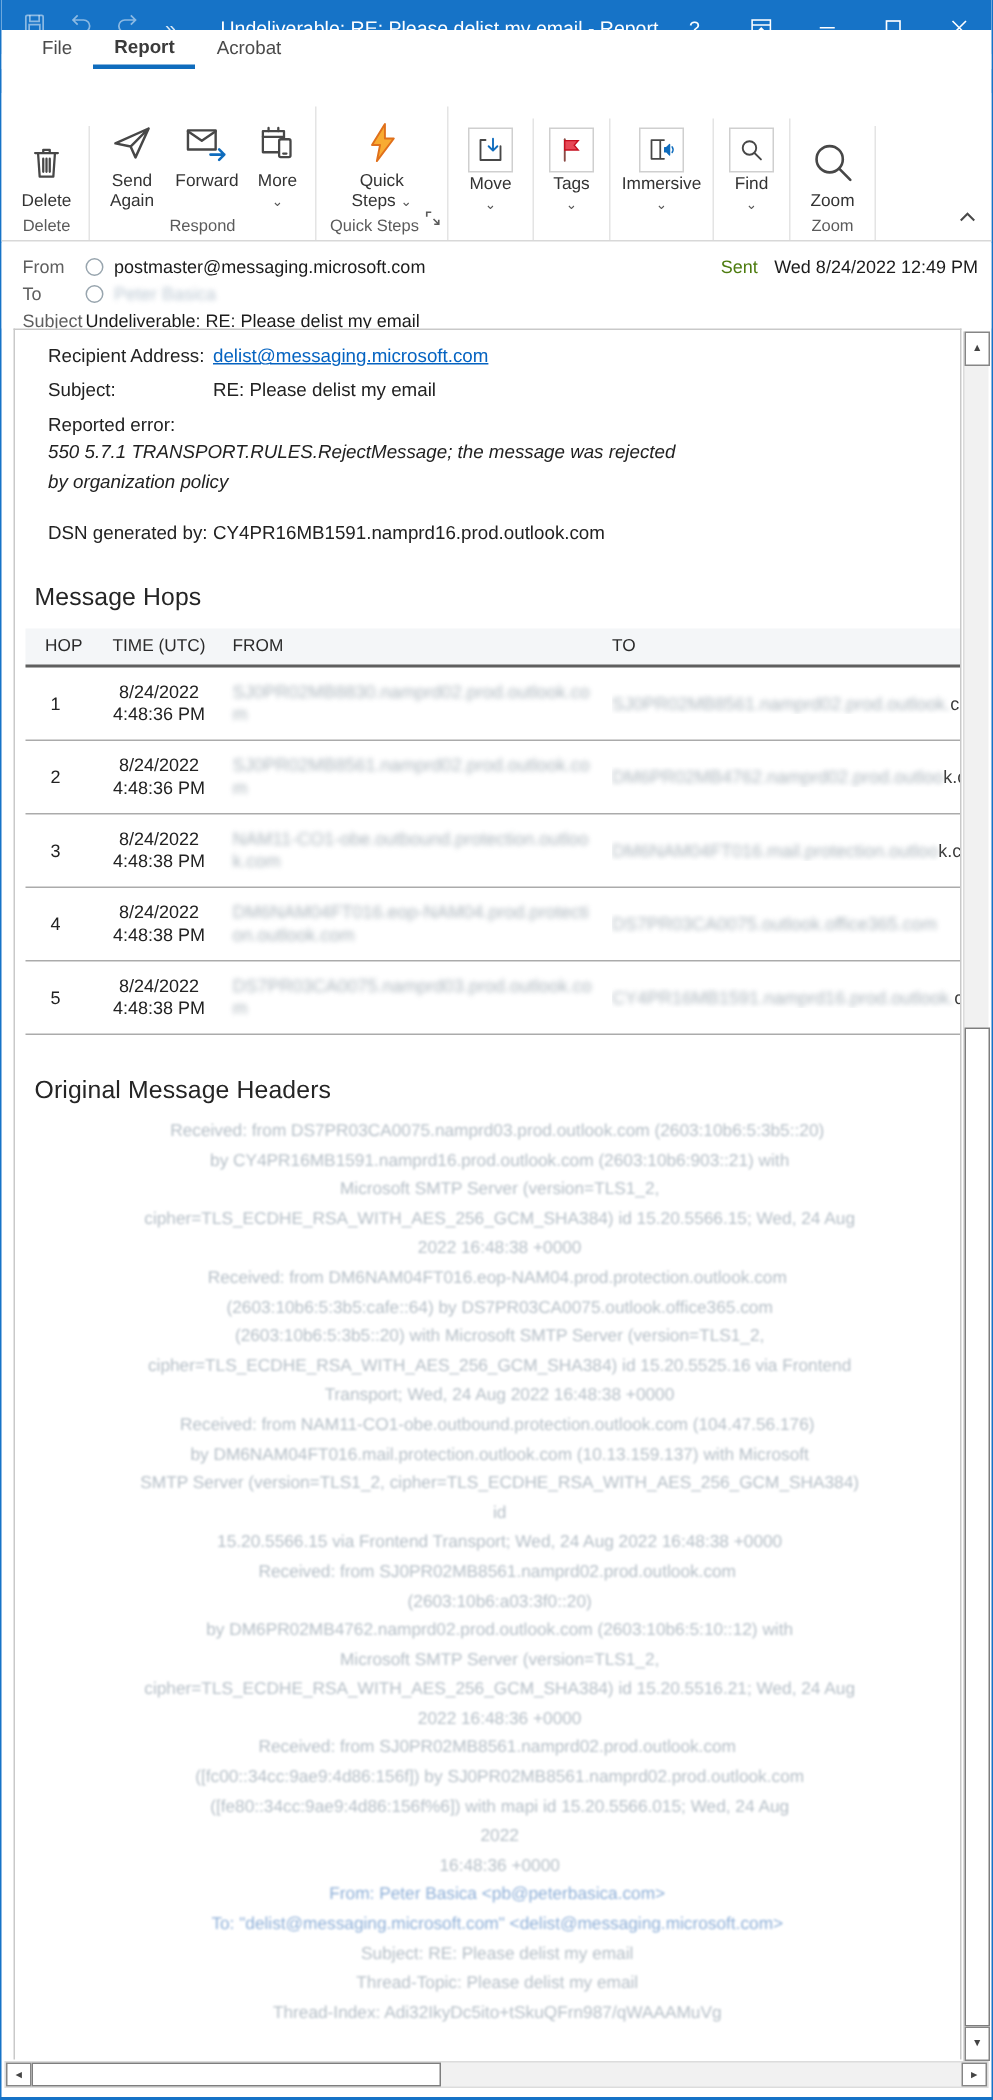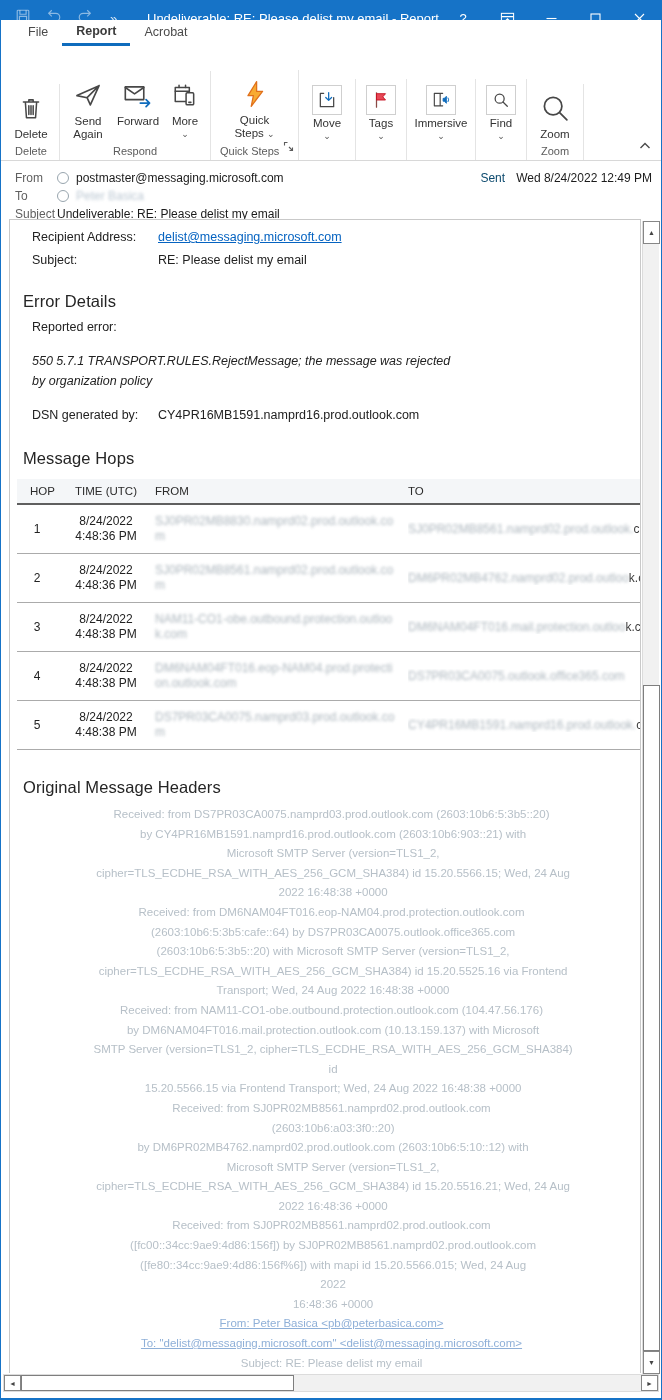--- a/index.html
+++ b/index.html
@@ -39,27 +39,27 @@
   .collapse-btn { position:absolute; right:10px; bottom:6px; }
   .collapse-btn svg { stroke:#4a4a4a; fill:none; stroke-width:1.4; }
 
   
   .msgheader { position:absolute; top:162px; left:0; width:100%; height:57px; background:#fff; padding:7px 8px 0 14px; font-size:12px; }
   .mh-row { display:flex; align-items:center; height:18px; }
   .mh-label { width:42px; color:#5f5f5f; }
   .avatar { width:12px; height:12px; border:1px solid #98a5ae; border-radius:50%; margin-right:7px; flex:none; }
   .mh-value { color:#1b1b1b; white-space:nowrap; }
   .sent { position:absolute; right:9px; top:7px; display:flex; gap:11px; align-items:center; height:18px; }
-  .sent-label { color:#0c4a6e; }
+  .sent-label { color:#4d7c0f; }
   .sent-value { color:#1b1b1b; }
   .redacted-name { color:#8fa3b5; filter:blur(1.8px); opacity:.6; }
 
   
   .bodyframe { position:absolute; top:219px; left:8px; right:20px; bottom:25px; background:#fff; border:1px solid #c9c9c9; border-bottom:none; padding:9px 0 0 13px; overflow:hidden; font-size:12.5px; color:#222; }
-  .field { display:flex; margin:0 0 7px 9px; line-height:16px;gap:16px; }
+  .field { display:flex; margin:0 0 7px 9px; line-height:16px; }
   .flabel { width:110px; flex:none; }
   .link { color:#0563c1; text-decoration:underline; }
   .italic-val { font-style:italic; max-width:428px; line-height:20px; }
   h2.section { font-size:16.5px; font-weight:400; color:#252525; margin:24px 0 8px 0; letter-spacing:.1px; }
   h2.hops-h { margin-top:26px; margin-bottom:11px; }
   h2.orig-h { margin-top:28px; margin-bottom:8px; }
   .err-field { margin-bottom:16px;flex-direction:column; }
 
   
   .hops { margin-left:-6px; }
@@ -69,21 +69,21 @@
   .c-time { width:98px; flex:none;text-align:center; }
   .c-from { width:253px; flex:none; padding-right:12px; word-break:break-all; line-height:15px; }
   .c-to { flex:1; overflow:hidden; white-space:nowrap; }
   .hrow { display:flex; align-items:center; min-height:49px; border-bottom:1px solid #ababab; font-size:12px; color:#222; }
   .c-time div { line-height:15px; }
   .blurred { color:#98a4ad; filter:blur(1.6px); opacity:.8; }
   .to-tail { color:#3c3c3c; }
 
   
   .hdrs { font-family:"Liberation Mono","DejaVu Sans Mono",monospace; font-size:11.5px; line-height:19.6px; white-space:pre; color:#b7c0c8; filter:blur(.7px);text-align:center; }
-  .hdr-link { color:#8fb0d8; text-decoration:underline; }
+  .hdr-link { color:#8fb0d8; }
 
   
   .vscroll { position:absolute; top:221px; right:2px; width:17px; bottom:24px; background:#f1f1f1; border-left:1px solid #dcdcdc; }
   .sbtn { position:absolute; left:0; width:17px; height:23px; background:#fff; border:1px solid #868686; color:#444; font-size:7px; display:flex; align-items:center; justify-content:center; }
   .vs-up { top:0; }
   .vs-down { bottom:0; }
   .vs-thumb { position:absolute; left:0; top:464px; width:17px; height:666px; background:#fff; border:1px solid #7e7e7e; }
   .hscroll { position:absolute; left:2px; right:2px; bottom:6px; height:18px; background:#f1f1f1; border:1px solid #dcdcdc; }
   .hs-btn { position:absolute; top:0; width:17px; height:16px; background:#fff; border:1px solid #868686; color:#444; font-size:7px; display:flex; align-items:center; justify-content:center; }
   .hs-left { left:0; }
@@ -334,21 +334,20 @@
   <div class="bodyframe">
     <div class="field">
       <div class="flabel">Recipient Address:</div>
       <a class="link">delist@messaging.microsoft.com</a>
     </div>
     <div class="field">
       <div class="flabel">Subject:</div>
       <span>RE: Please delist my email</span>
     </div>
 
-    <h2 class="section">Error Details</h2>
     <div class="field err-field">
       <div class="flabel">Reported error:</div>
       <span class="italic-val">550 5.7.1 TRANSPORT.RULES.RejectMessage; the message was rejected by organization policy</span>
     </div>
     <div class="field">
       <div class="flabel">DSN generated by:</div>
       <span>CY4PR16MB1591.namprd16.prod.outlook.com</span>
     </div>
 
     <h2 class="section hops-h">Message Hops</h2>

